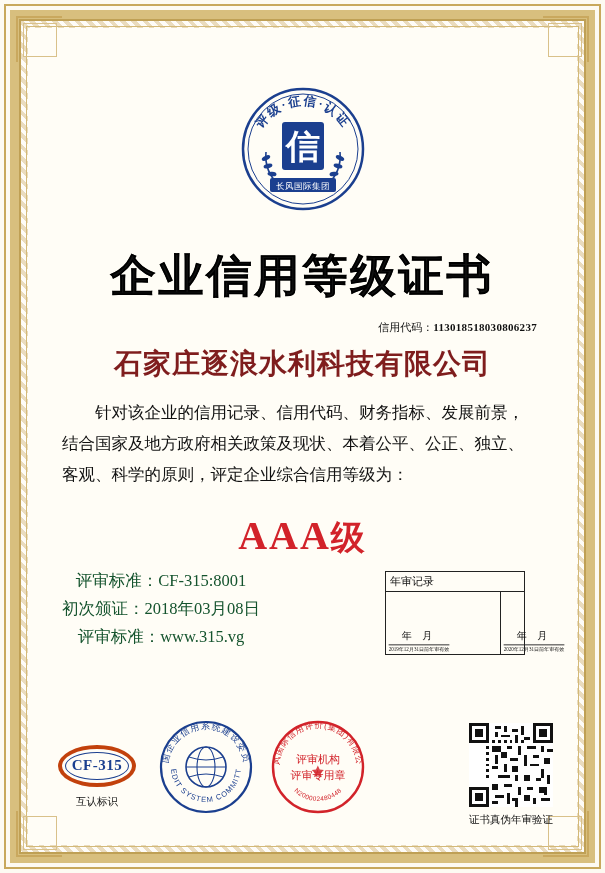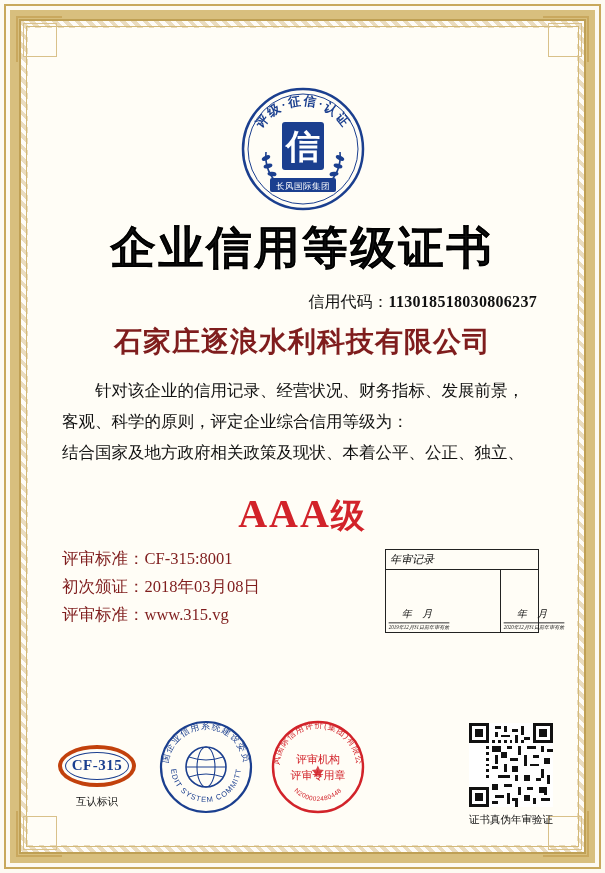--- a/index.html
+++ b/index.html
@@ -87,34 +87,34 @@
   }
   .emblem {
     position: relative;
     width: 126px;
     height: 126px;
   }
   .emblem svg { display: block; }
 
   
   .cert-title {
-    margin-top: 6px;
+    margin-top: 34px;
     text-align: center;
     font-family: "Liberation Serif", "DejaVu Serif", serif;
     font-size: 45px;
     font-weight: bold;
     letter-spacing: 3px;
     color: #111111;
     -webkit-text-stroke: 0.4px #000;
   }
 
   .code-line {
     margin-top: 14px;
     text-align: right;
-    font-size: 16px;
+    font-size: 11px;
     color: #111;
     padding-right: 6px;
   }
   .code-line .code-value {
     font-weight: bold;
     letter-spacing: 0.3px;
   }
 
   .company-name {
     margin-top: 10px;
@@ -148,31 +148,31 @@
   
   .details-row {
     margin-top: 6px;
     display: flex;
     align-items: flex-start;
     justify-content: space-between;
   }
   .details {
     font-size: 16.5px;
     line-height: 28px;
-    color: #7f1d1d;
+    color: #14532d;
+    text-align: center;
   }
   .details .row { white-space: nowrap; }
 
   .review-box {
-    width: 154px;
+    width: 140px;
     border: 1px solid #222;
     box-sizing: border-box;
     margin-top: 4px;
-    margin-right: 4px;
-    font-style: italic;
+    margin-right: 18px;
   }
   .review-title {
     font-size: 11px;
     padding: 2px 4px;
     border-bottom: 1px solid #222;
     color: #111;
   }
   .review-cells {
     display: flex;
     height: 62px;
@@ -329,23 +329,23 @@
 
     <div class="cert-title">企业信用等级证书</div>
 
     <div class="code-line">
       <span>信用代码：</span><span class="code-value">113018518030806237</span>
     </div>
 
     <div class="company-name">石家庄逐浪水利科技有限公司</div>
 
     <div class="body-text">
-      <p class="indent">针对该企业的信用记录、经营状况、财务指标、发展前景，</p>
+      <p class="indent">针对该企业的信用记录、信用代码、财务指标、发展前景，</p>
+      <p>结合国家及地方政府相关政策及现状、本着公平、公正、独立、</p>
       <p>客观、科学的原则，评定企业综合信用等级为：</p>
-      <p>结合国家及地方政府相关政策及现状、本着公平、公正、独立、</p>
     </div>
 
     <div class="grade">
       <span>AAA</span><span class="grade-suffix">级</span>
     </div>
 
     <div class="details-row">
       <div class="details">
         <div class="row">评审标准：CF-315:8001</div>
         <div class="row">初次颁证：2018年03月08日</div>

